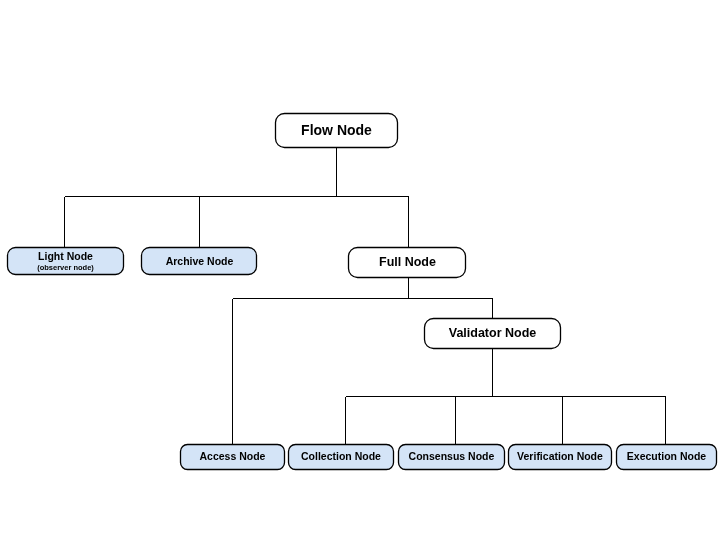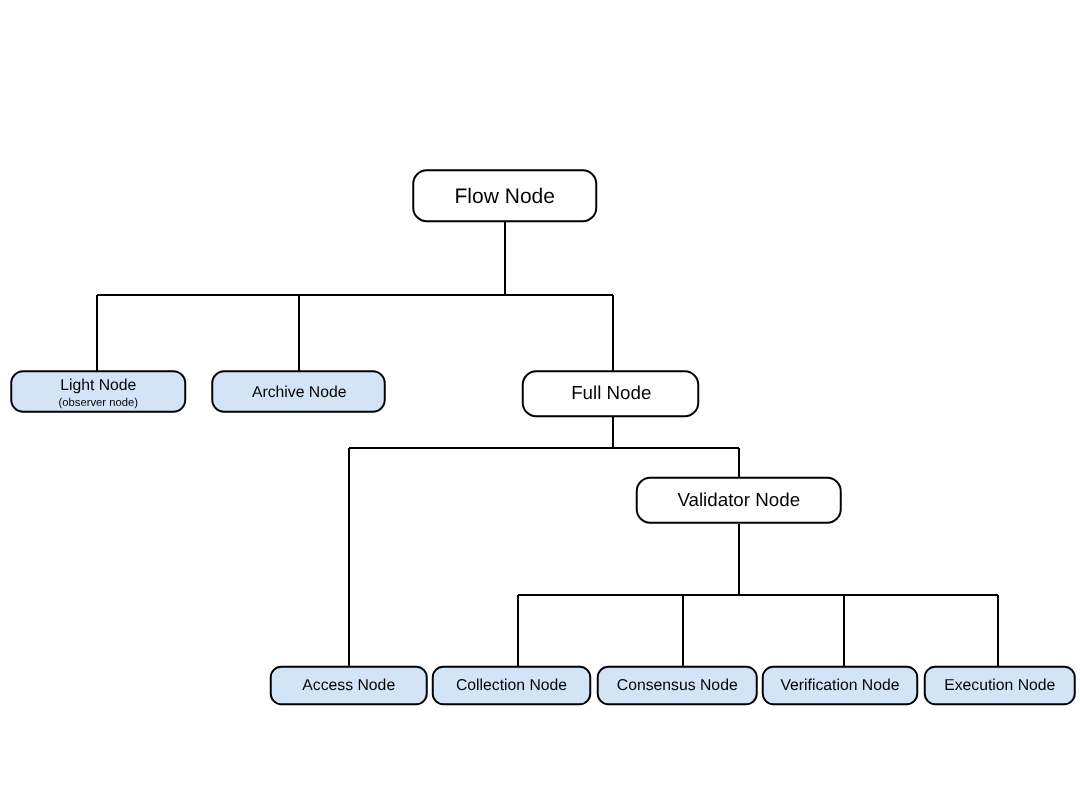--- a/index.html
+++ b/index.html
@@ -11,20 +11,21 @@
     width: 720px;
     height: 540px;
     overflow: hidden;
     font-family: "Liberation Sans", sans-serif;
   }
   #diagram-root {
     position: relative;
     width: 720px;
     height: 540px;
     background: #ffffff;
+    font-weight: bold;
   }
   svg#diagram {
     display: block;
     width: 720px;
     height: 540px;
   }
   .edge {
     stroke: #000000;
     stroke-width: 1.4;
     fill: none;

